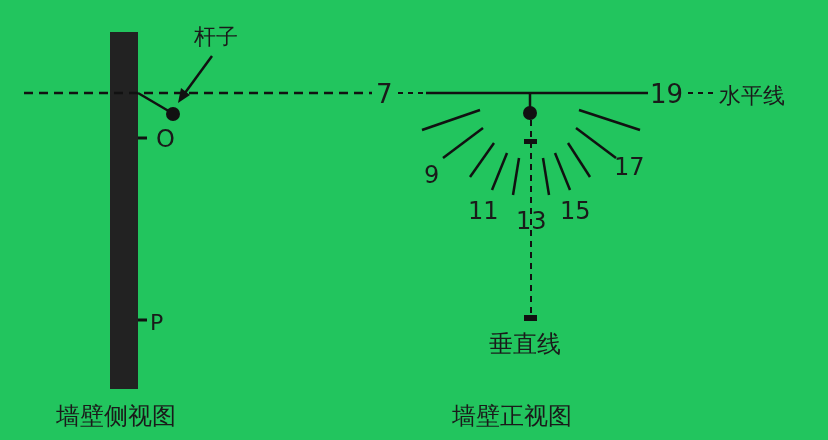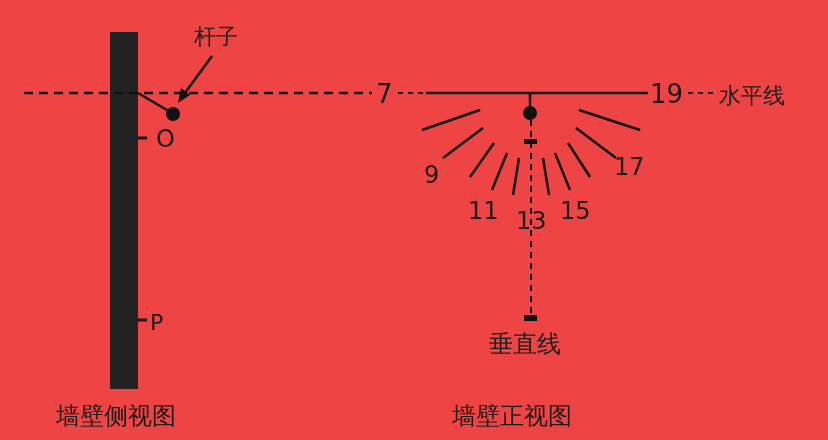--- a/index.html
+++ b/index.html
@@ -1,16 +1,16 @@
 <!DOCTYPE html>
 <html><head>
 <meta charset="utf-8">
 <style>
   html, body { margin:0; padding:0; background:#ffffff; }
-  .canvas { position:relative; width:828px; height:440px; background:#ef4444; overflow:hidden; }
+  .canvas { position:relative; width:828px; height:440px; background:#22c55e; overflow:hidden; }
   svg { position:absolute; left:0; top:0; }
   .lbl { font-family:"DejaVu Sans", sans-serif; fill:#1a1a1a; }
 </style>
 </head>
 <body>
 
 <div class="canvas">
 <svg width="828" height="440" viewBox="0 0 828 440" xmlns="http://www.w3.org/2000/svg">
 
   <g>

